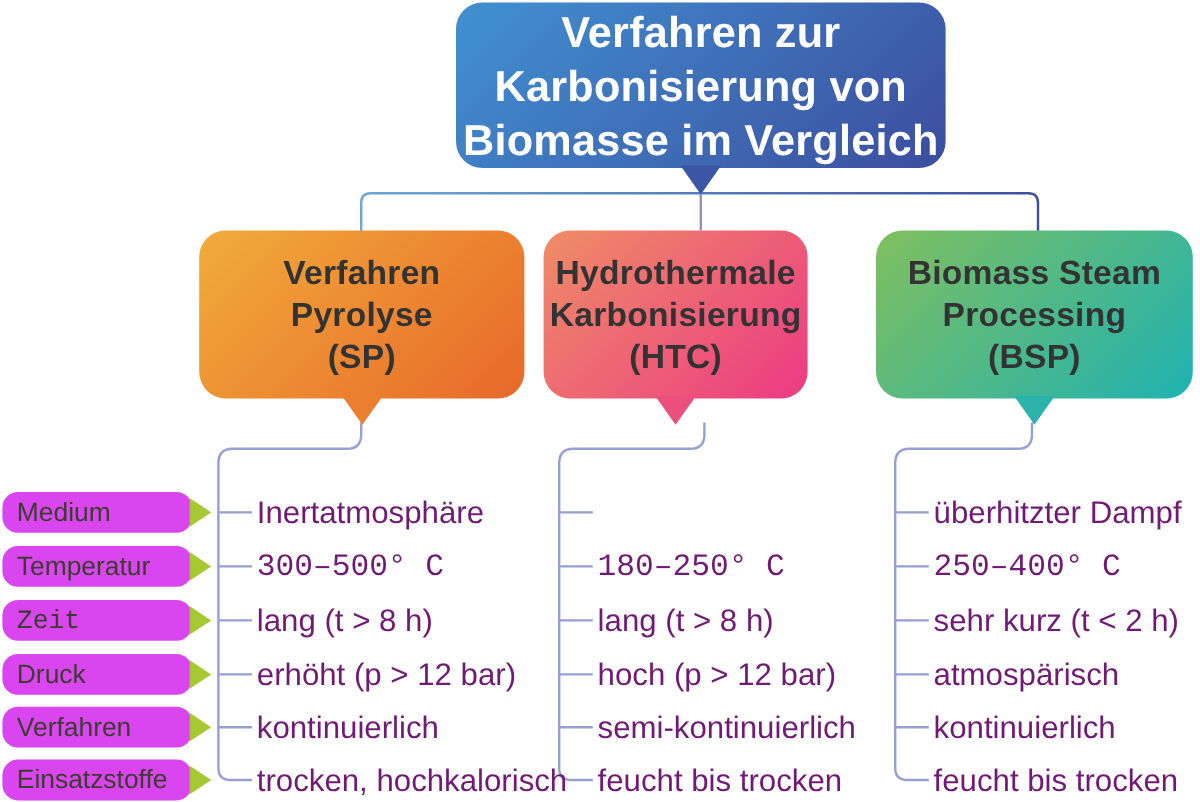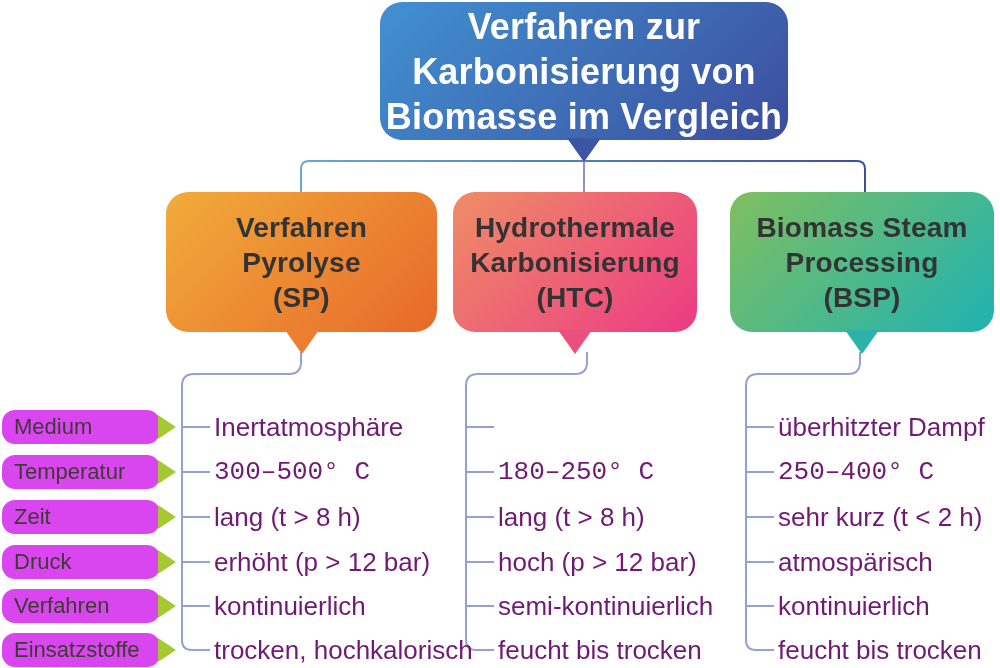--- a/index.html
+++ b/index.html
@@ -12,21 +12,21 @@
           border-radius:22px; text-align:center; }
   .node-text { white-space:pre-line; font-weight:bold; color:#333333; line-height:1.25; letter-spacing:0.2px; }
 
   .title-box { left:380px; top:2px; width:408px; height:138px;
                background:linear-gradient(135deg,#4191d1,#3c4d9e); }
   .title-box .node-text { color:#ffffff; font-size:36px; }
 
   .proc-box { top:192px; height:140px; }
   .proc-box .node-text { font-size:28px; }
   .box-sp  { left:166px; width:271px; background:linear-gradient(135deg,#f1ac3b,#e8682a); }
-  .box-htc { left:453px; width:244px; background:linear-gradient(135deg,#ef8d66,#ec3a84); }
+  .box-htc { left:453px; width:220px; background:linear-gradient(135deg,#ef8d66,#ec3a84); }
   .box-bsp { left:730px; width:264px; background:linear-gradient(135deg,#80bf5f,#1fb2b2); }
 
   .pointer { position:absolute; left:50%; bottom:-22px; transform:translateX(-50%);
              width:0; height:0; border-left:17px solid transparent; border-right:17px solid transparent;
              border-top:24px solid #000; }
   .pt-blue { border-top-color:#3c55a4; }
   .pt-sp   { border-top-color:#ec7e2f; }
   .pt-htc  { border-top-color:#ea4f7d; }
   .pt-bsp  { border-top-color:#2bb3ab; }
 
@@ -37,21 +37,21 @@
               width:0; height:0; border-top:12px solid transparent; border-bottom:12px solid transparent;
               border-left:18px solid #a6c832; }
 
   .value-item { position:absolute; z-index:2; height:30px; line-height:30px;
                 font-size:26px; color:#701a75; white-space:nowrap; }
   
   .r0 { top:412px; } .r1 { top:457px;font-family:Liberation Mono, monospace; } .r2 { top:502px; }
   .r3 { top:547px; } .r4 { top:591px; } .r5 { top:635px; }
   .c0 { left:214px; } .c1 { left:498px; } .c2 { left:778px; }
   
-  .a0 { top:410px; } .a1 { top:455px; } .a2 { top:500px; }
+  .a0 { top:410px; } .a1 { top:455px; } .a2 { top:500px;font-family:Liberation Mono, monospace; }
   .a3 { top:545px; } .a4 { top:589px; } .a5 { top:633px; }
 </style>
 </head>
 <body>
 
 <div class="canvas">
 
   <svg class="connectors" viewBox="0 0 1000 668" xmlns="http://www.w3.org/2000/svg">
     <defs>
       <linearGradient id="topGrad" x1="301" y1="0" x2="865" y2="0" gradientUnits="userSpaceOnUse">

